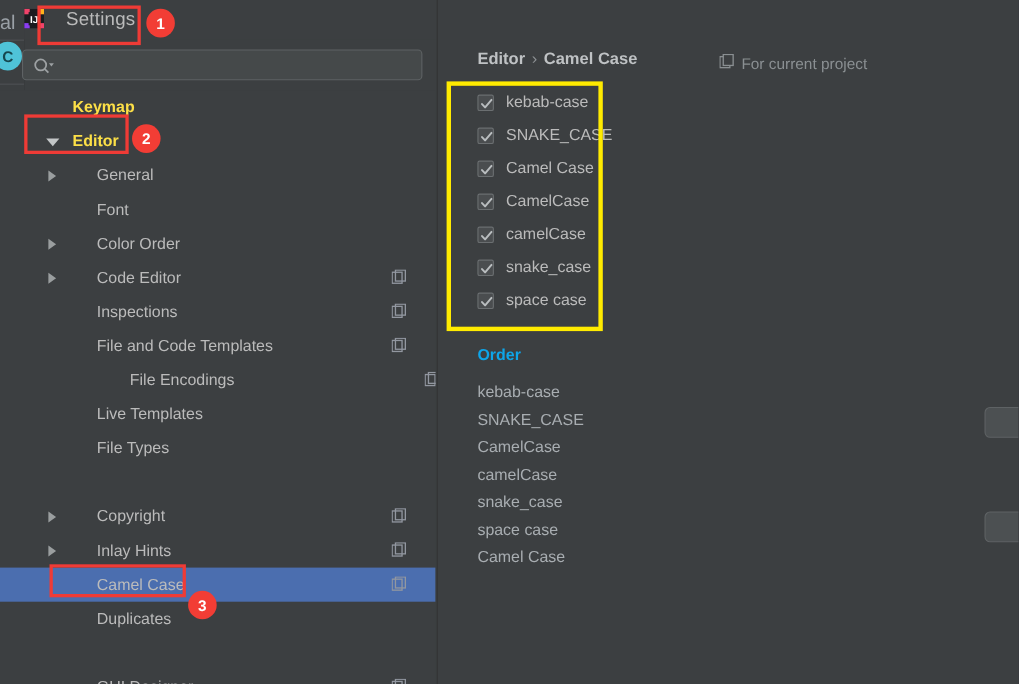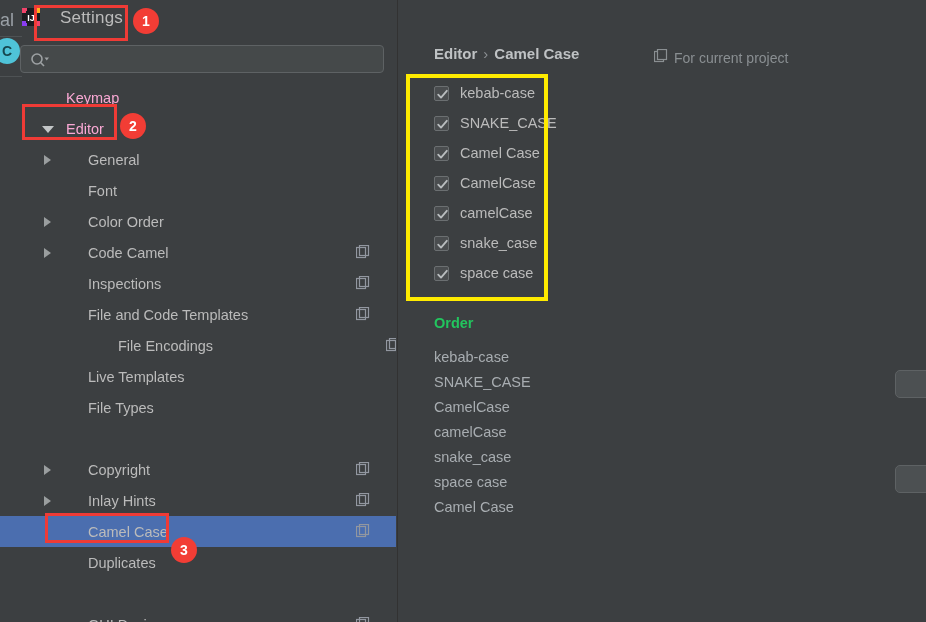--- a/index.html
+++ b/index.html
@@ -157,21 +157,21 @@
     border-left: 6px solid transparent;
     border-right: 6px solid transparent;
     border-top: 7px solid #c3c6c7;
   }
   .tree-label {
     position: absolute;
     color: #bbbbbb;
     font-size: 14.5px;
     white-space: nowrap;
   }
-  .tree-label.bold { font-weight: normal; color: #f9a8d4; }
+  .tree-label.bold { font-weight: bold; color: #fde047; }
   .copy-badge {
     position: absolute;
     right: 26px; top: 8px;
     width: 14px; height: 14px;
   }
 
   
   .tree-scroll-track {
     position: absolute;
     left: 385px; top: 88px;
@@ -247,21 +247,21 @@
   .check-label {
     margin-left: 11px;
     color: #bbbbbb;
     font-size: 14.5px;
     white-space: nowrap;
   }
 
   .order-title {
     position: absolute;
     left: 36px; top: 315px;
-    color: #22c55e;
+    color: #0ea5e9;
     font-size: 14.5px;
     font-weight: bold;
     text-align: right;
   }
   .order-list {
     position: absolute;
     left: 36px; top: 345px;
   }
   .order-item {
     height: 25px;
@@ -363,21 +363,21 @@
         </div>
         <div class="tree-row" style="top: 93px;">
           <span class="tree-label" style="left: 88px;">Font</span>
         </div>
         <div class="tree-row" style="top: 124px;">
           <span class="tree-arrow"></span>
           <span class="tree-label" style="left: 88px;">Color Order</span>
         </div>
         <div class="tree-row" style="top: 155px;">
           <span class="tree-arrow"></span>
-          <span class="tree-label" style="left: 88px;">Code Camel</span>
+          <span class="tree-label" style="left: 88px;">Code Editor</span>
           <span class="copy-badge"><svg width="14" height="14" viewBox="0 0 14 14">
               <rect x="0.5" y="2.5" width="9" height="10" fill="none" stroke="#9297a0" stroke-width="1.2"></rect>
               <rect x="3.5" y="0.5" width="9" height="10" fill="none" stroke="#9297a0" stroke-width="1.2"></rect>
             </svg></span>
         </div>
         <div class="tree-row" style="top: 186px;">
           <span class="tree-label" style="left: 88px;">Inspections</span>
           <span class="copy-badge"><svg width="14" height="14" viewBox="0 0 14 14">
               <rect x="0.5" y="2.5" width="9" height="10" fill="none" stroke="#9297a0" stroke-width="1.2"></rect>
               <rect x="3.5" y="0.5" width="9" height="10" fill="none" stroke="#9297a0" stroke-width="1.2"></rect>

